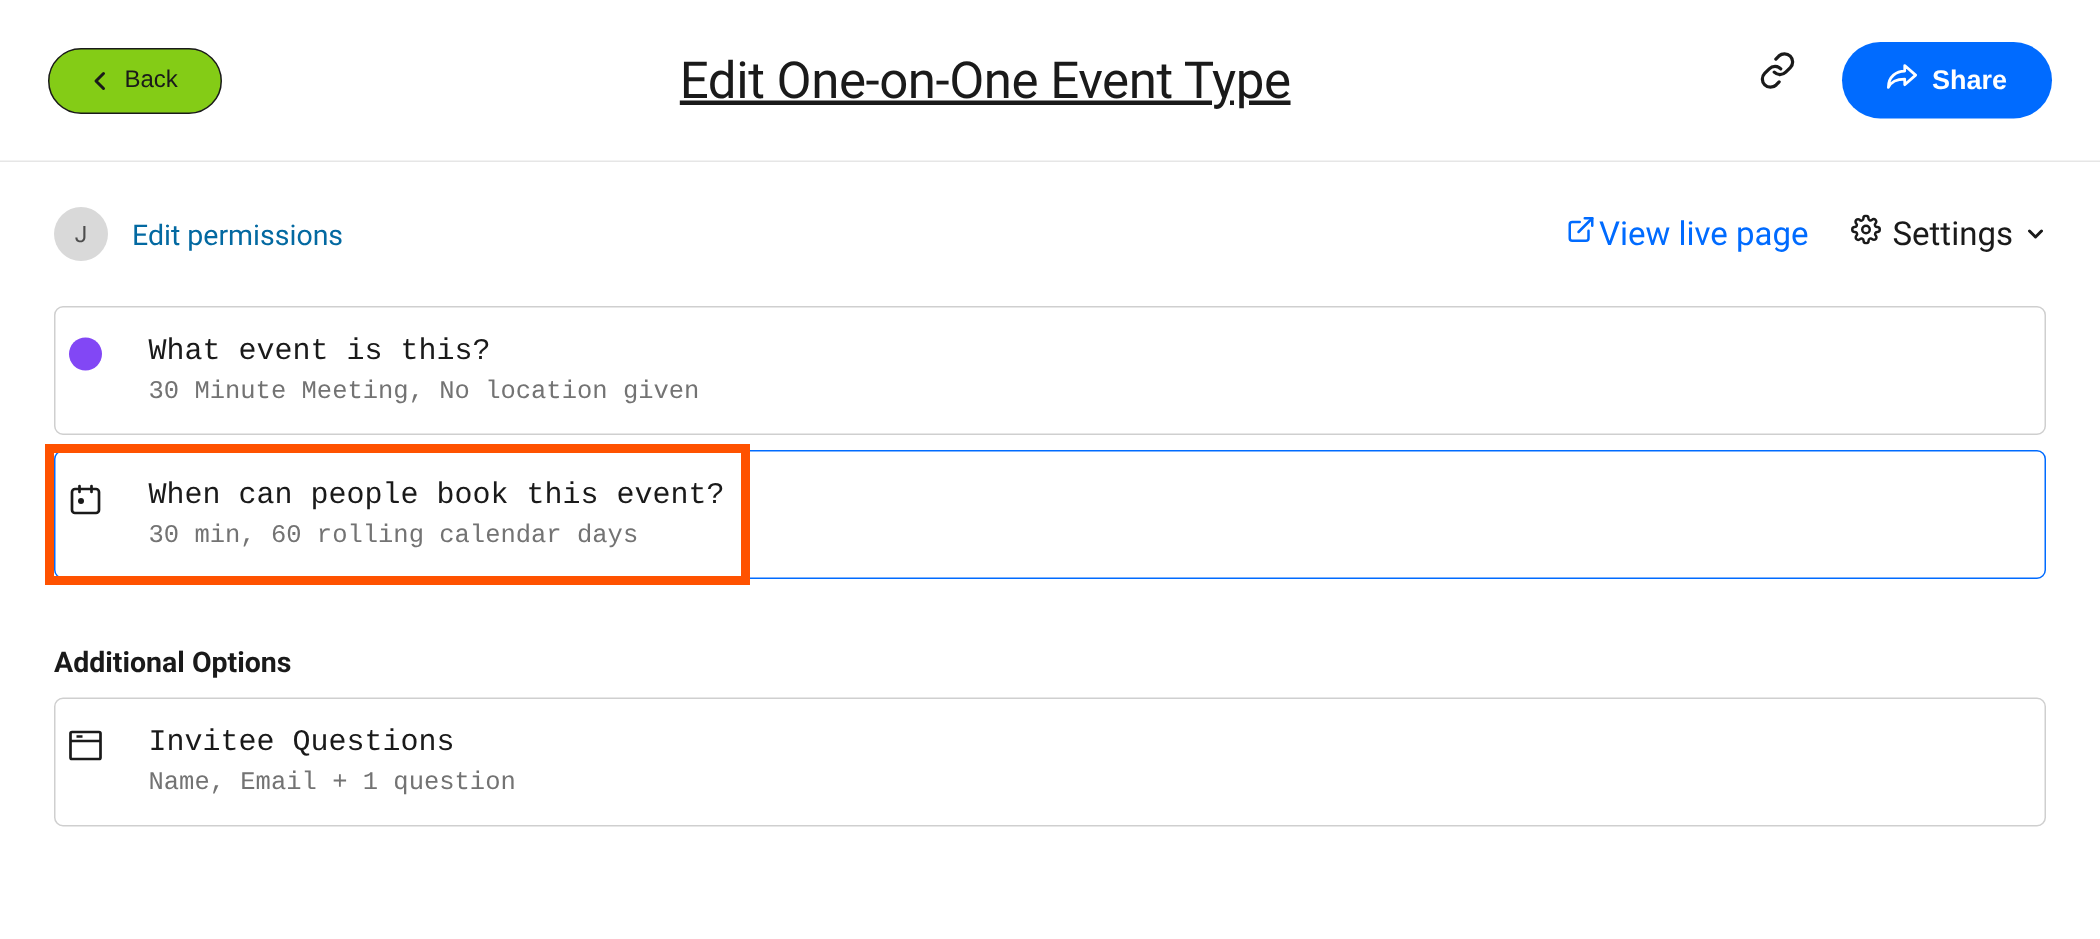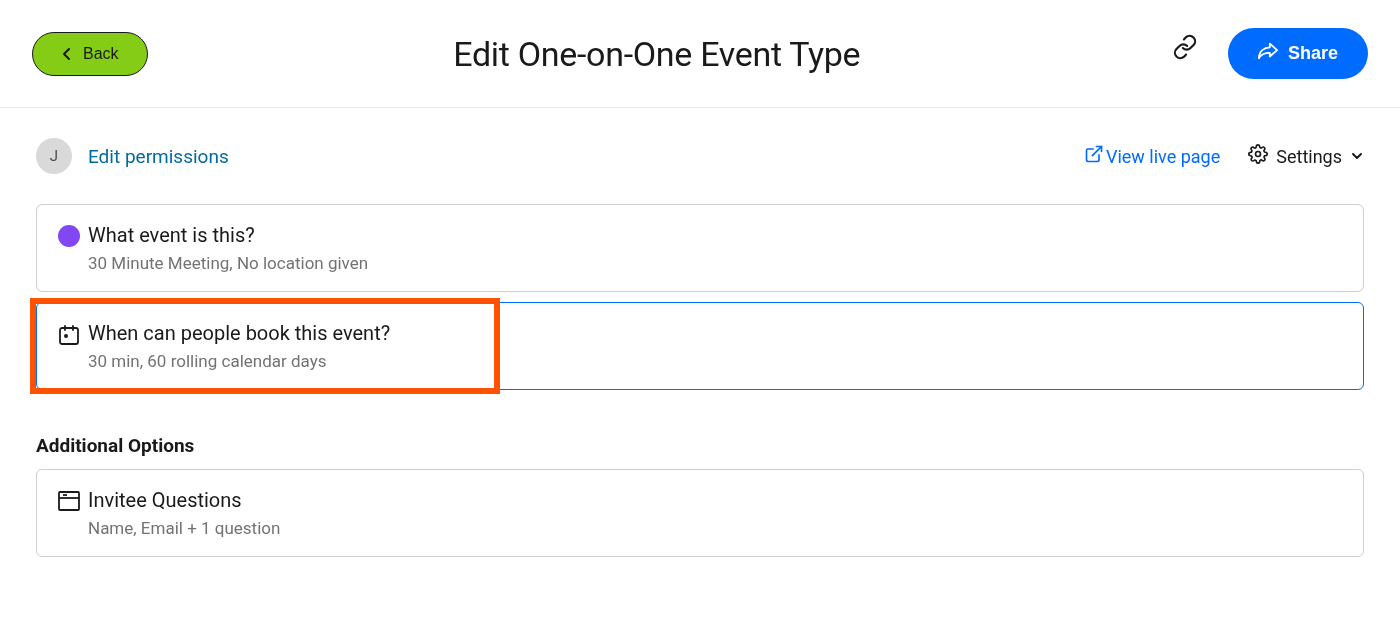--- a/index.html
+++ b/index.html
@@ -34,20 +34,21 @@
       color: #1a1a1a;
     }
     .back-chevron svg { display: block; }
     .page-title {
       flex: 1;
       text-align: center;
       font-size: 34px;
       font-weight: 400;
       color: #1a1a1a;
       letter-spacing: -0.3px;
+      text-decoration: underline;
     }
     .header-right {
       display: flex;
       align-items: flex-start;
       gap: 24px;
     }
     .link-icon-btn {
       background: none;
       border: none;
       cursor: pointer;
@@ -104,43 +105,44 @@
       margin-left: auto;
       display: flex;
       align-items: center;
       gap: 28px;
     }
     .view-live {
       display: inline-flex;
       align-items: center;
       gap: 2px;
       color: #006bff;
-      font-size: 18px;
+      font-size: 22px;
       cursor: pointer;
     }
     .settings-drop {
       display: inline-flex;
       align-items: center;
       gap: 8px;
       color: #1a1a1a;
-      font-size: 18px;
+      font-size: 22px;
       cursor: pointer;
     }
 
     
     .card {
       border: 1px solid #cfcfcf;
       border-radius: 6px;
-      padding: 18px 18px;
+      padding: 18px 6px;
       display: flex;
       align-items: flex-start;
-      gap: 5px;
+      gap: 28px;
       margin-bottom: 10px;
       background: #fff;
       cursor: pointer;
+      font-family: Liberation Mono, monospace;
     }
     .card.selected {
       border: 1px solid #006bff;
     }
     .highlight-wrap {
       position: relative;
       margin-bottom: 10px;
     }
     .highlight-box {
       position: absolute;

